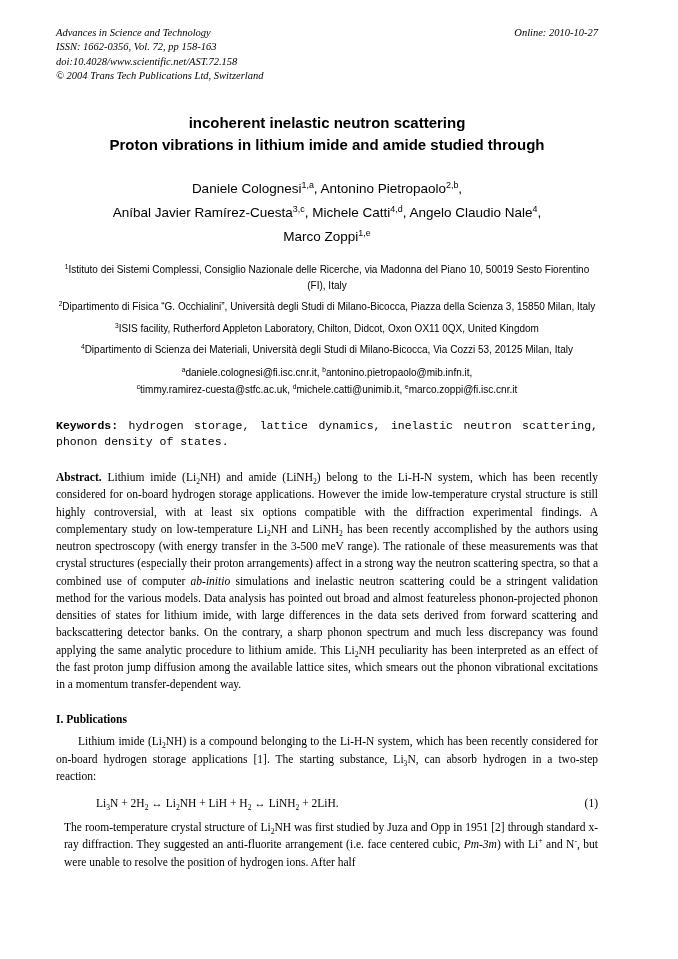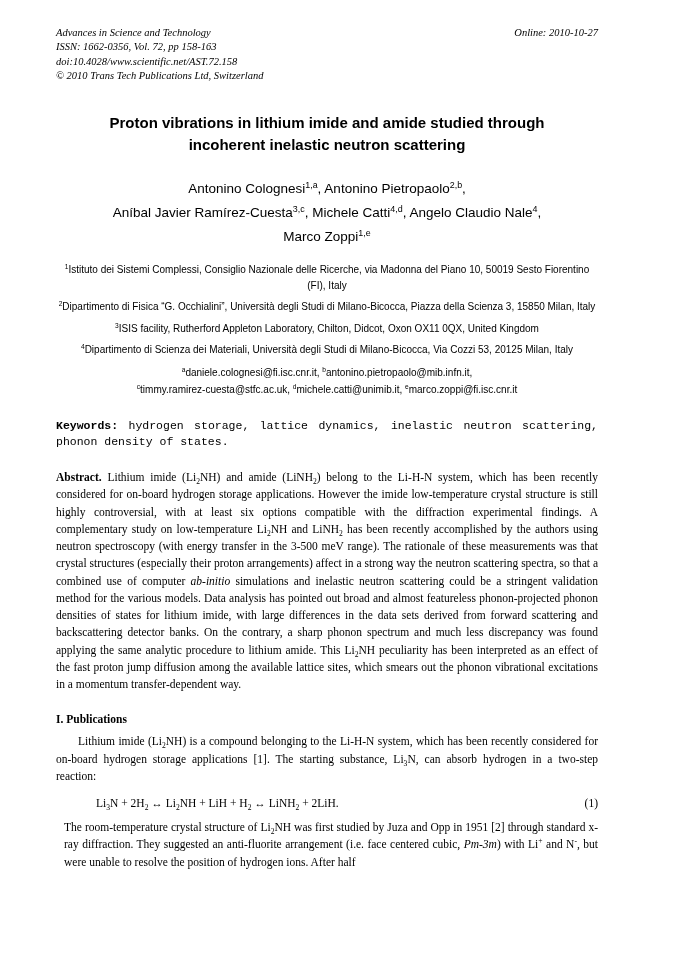--- a/index.html
+++ b/index.html
@@ -126,33 +126,33 @@
 </head>
 <body>
 
 <div class="page">
 
   <div class="header">
     <div class="header-left">
       <div class="hdr-line">Advances in Science and Technology</div>
       <div class="hdr-line">ISSN: 1662-0356, Vol. 72, pp 158-163</div>
       <div class="hdr-line">doi:10.4028/www.scientific.net/AST.72.158</div>
-      <div class="hdr-line">© 2010 Trans Tech Publications Ltd, Switzerland</div>
+      <div class="hdr-line">© 2004 Trans Tech Publications Ltd, Switzerland</div>
     </div>
     <div class="header-right">Online: 2010-10-27</div>
   </div>
 
   <div class="title">
+    <div>incoherent inelastic neutron scattering</div>
     <div>Proton vibrations in lithium imide and amide studied through</div>
-    <div>incoherent inelastic neutron scattering</div>
   </div>
 
   <div class="authors">
     <span class="line">
-      <span>Antonino Colognesi</span><sup>1,a</sup><span>, Antonino Pietropaolo</span><sup>2,b</sup><span>,</span>
+      <span>Daniele Colognesi</span><sup>1,a</sup><span>, Antonino Pietropaolo</span><sup>2,b</sup><span>,</span>
     </span>
     <span class="line">
       <span>Aníbal Javier Ramírez-Cuesta</span><sup>3,c</sup><span>, Michele Catti</span><sup>4,d</sup><span>, Angelo Claudio Nale</span><sup>4</sup><span>,</span>
     </span>
     <span class="line">
       <span>Marco Zoppi</span><sup>1,e</sup>
     </span>
   </div>
 
   <div class="affils">

